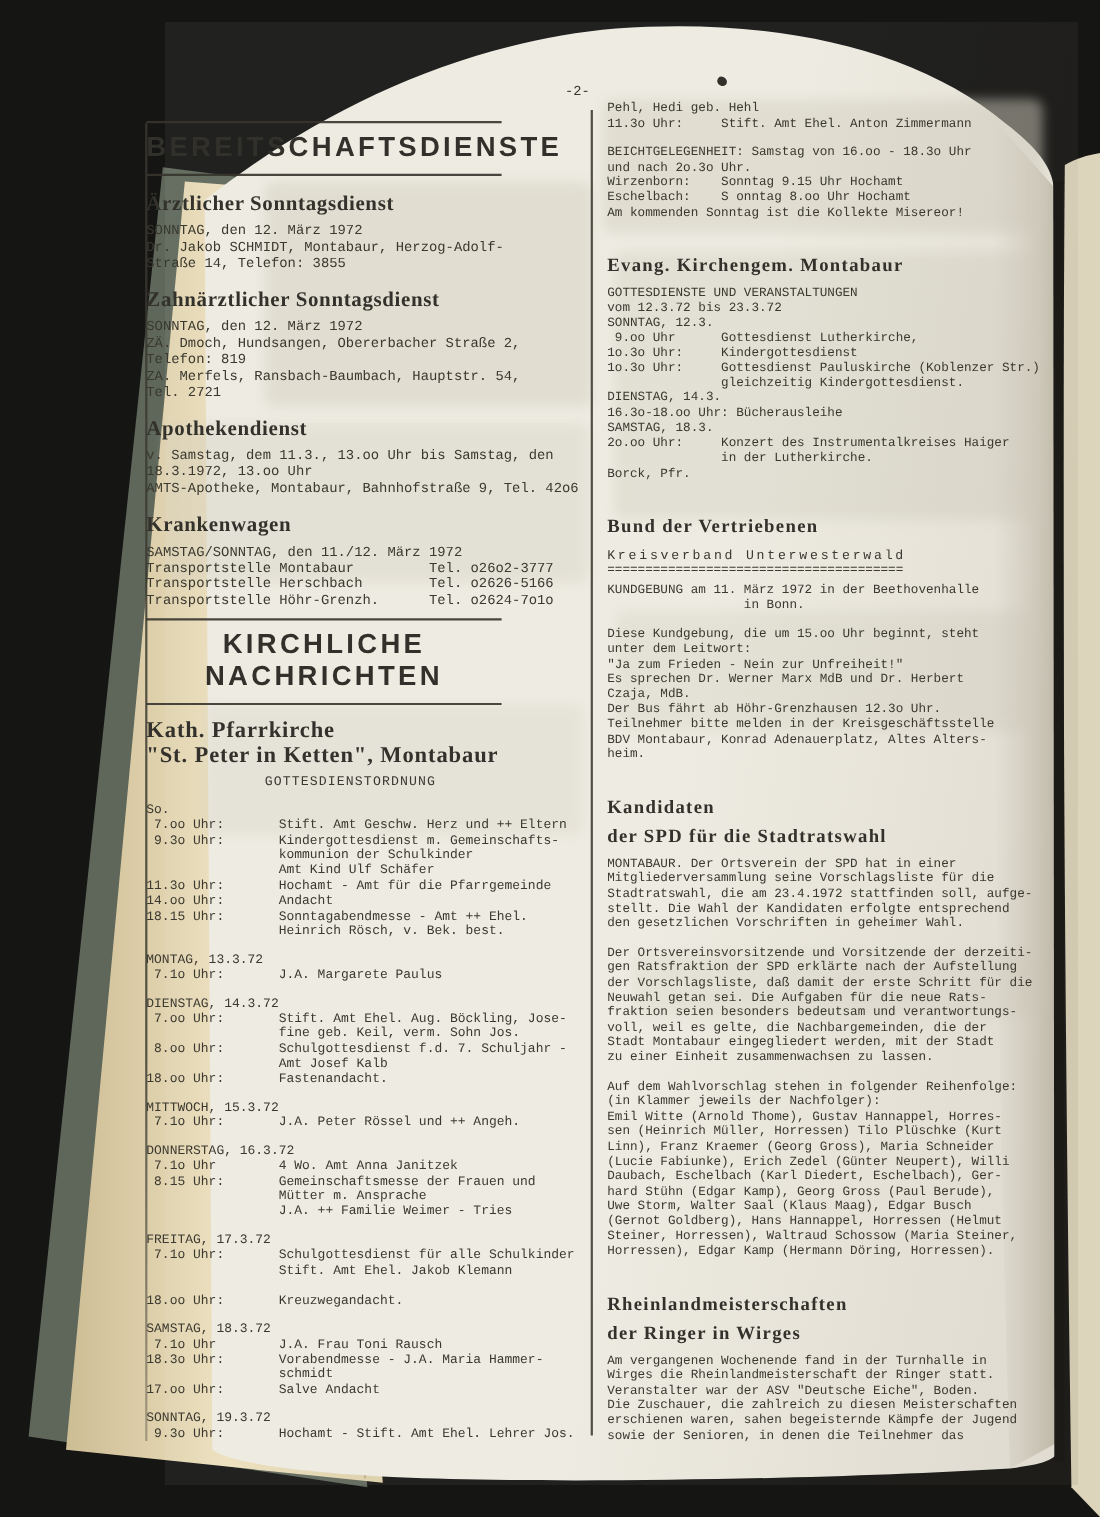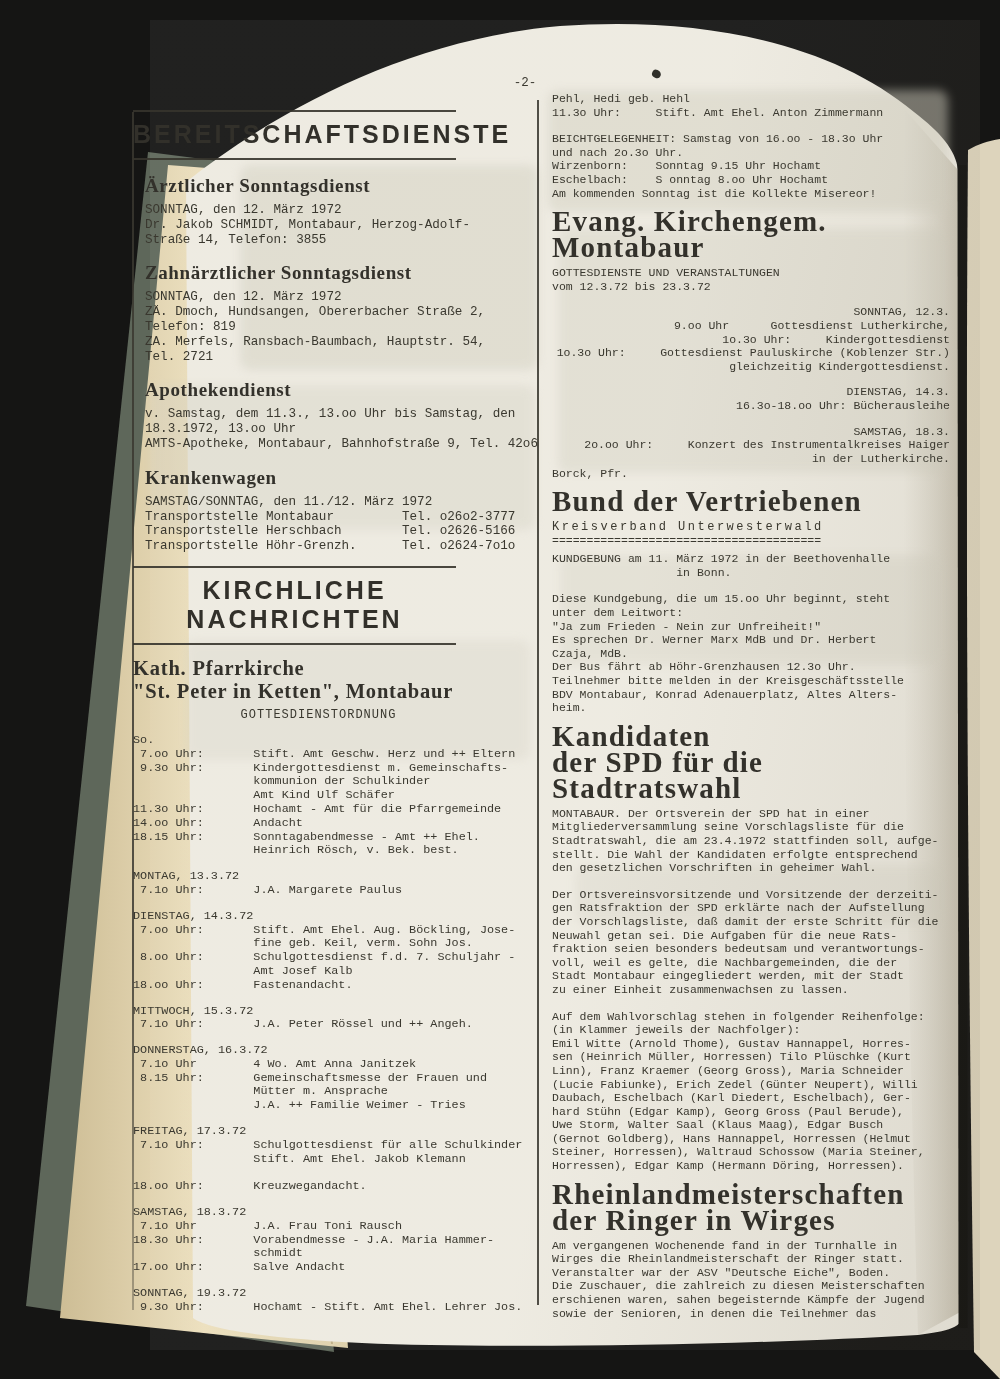--- a/index.html
+++ b/index.html
@@ -12,33 +12,33 @@
   .pagenum{position:absolute;left:500px;top:76px;width:50px;text-align:center;font-size:12.5px;}
   .divider{position:absolute;left:537px;top:100px;width:2px;height:1205px;background:rgba(58,56,48,.88);}
   .leftrule{position:absolute;left:132px;top:112px;width:2px;height:1198px;
             background:linear-gradient(rgba(58,56,48,.85) 70%,rgba(58,56,48,.35));}
   .col-left{position:absolute;left:133px;top:110px;width:323px;}
   .col-right{position:absolute;left:552px;top:92px;width:398px;}
   .boxhead{border-top:2px solid rgba(54,52,44,.9);border-bottom:2px solid rgba(54,52,44,.9);
            text-align:center;padding:8px 0 9px;font-size:25px;font-weight:600;letter-spacing:3px;
            color:#32302a;}
   .boxhead.second{margin-top:8px;}
-  .svc{margin:12px;}
+  .svc{margin:0;}
   .svc-h{font-family:"Liberation Serif",serif;font-weight:bold;font-size:19px;letter-spacing:.6px;
          color:#33312b;margin:15px 0 6px;}
   .svc-b{font-size:12.6px;line-height:14.8px;}
   .kath-title{font-family:"Liberation Serif",serif;font-weight:bold;font-size:20.5px;
               letter-spacing:.8px;color:#33312b;line-height:23px;margin-top:12px;}
   .kath-sub{font-size:12px;letter-spacing:1px;text-align:center;margin:5px 0 0;padding-left:48px;}
   .day{font-size:11.8px;line-height:13.8px;margin-top:12px;}
   .rbody{font-size:11.5px;line-height:13.6px;}
   .rgap{margin-top:13px;}
-  .rh2{font-family:"Liberation Serif",serif;font-weight:bold;color:#33312b;font-size:29px;
-       line-height:26px;letter-spacing:1.2px;margin:8px 0 6px;white-space:pre-line;}
-  .eday{font-size:11.5px;line-height:13.6px;margin-top:12px;text-align:right;}
+  .rh2{font-family:"Liberation Serif",serif;font-weight:bold;color:#33312b;font-size:17px;
+       line-height:26px;letter-spacing:1.2px;margin:28px 0 6px;white-space:pre-line;}
+  .eday{font-size:11.5px;line-height:13.6px;}
   .sig{font-size:11.5px;text-align:left;padding-right:55px;margin-top:2px;}
   .bdv-sub{font-size:12px;letter-spacing:2.5px;margin-top:2px;}
   .bdv-rule{font-size:11.5px;line-height:10px;margin-top:2px;}
   .tint{position:absolute;left:150px;top:20px;width:830px;height:1330px;pointer-events:none;
         background:linear-gradient(100deg,rgba(255,255,255,.05) 55%,rgba(108,98,78,.10) 92%);}
 </style>
 </head>
 <body>
 
 <div class="scene">

